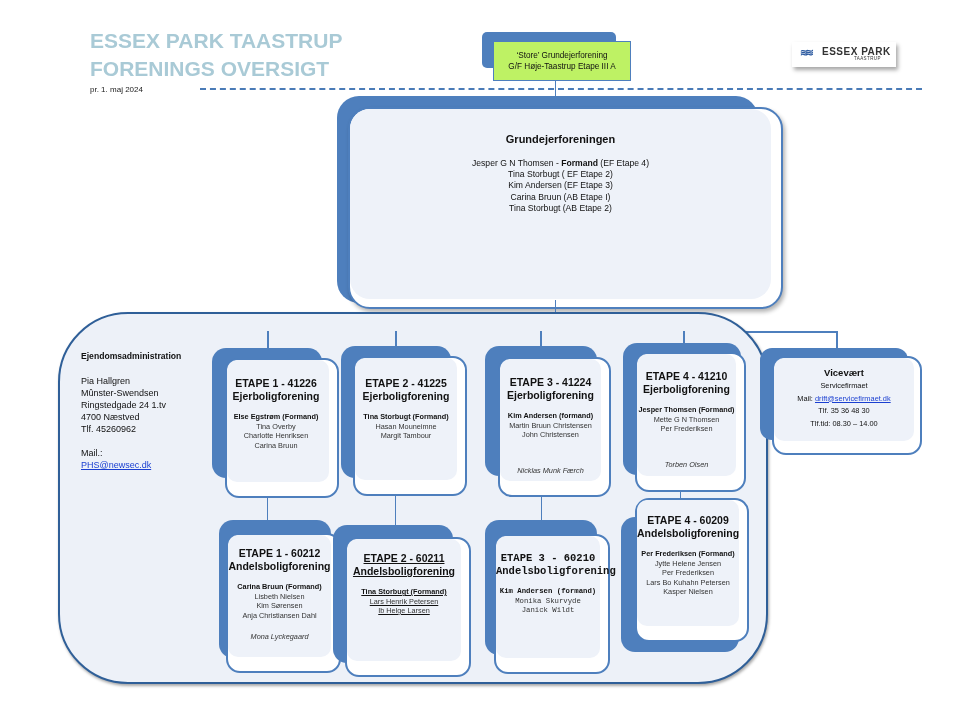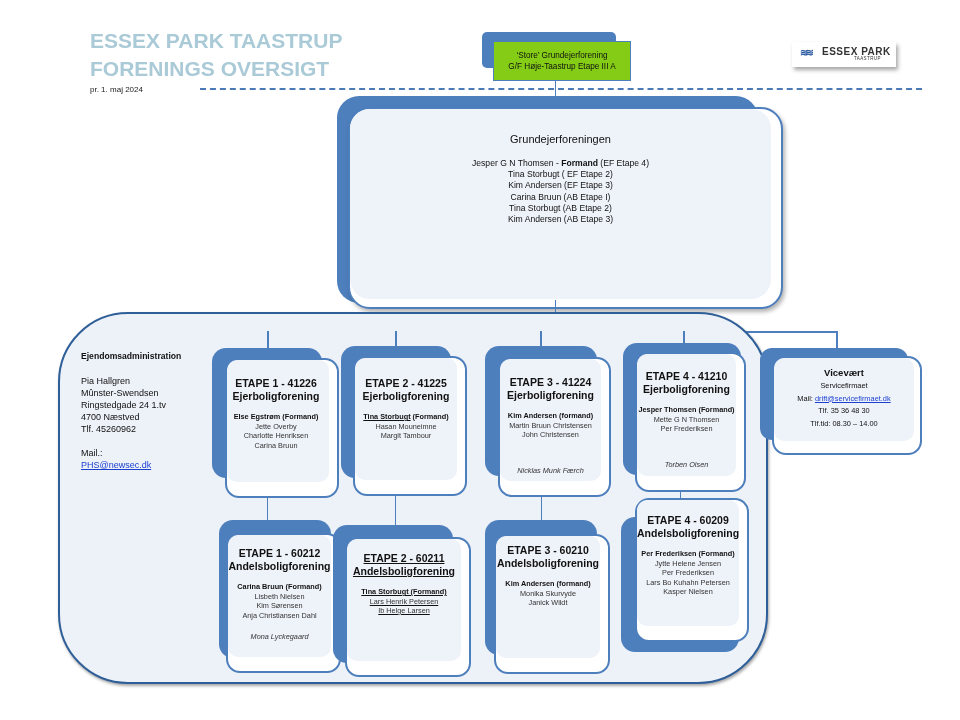--- a/index.html
+++ b/index.html
@@ -29,40 +29,39 @@
 <div class="abs date">pr.  1. maj 2024</div>
 <div class="dash"></div>
 
 <div class="abs" style="left:792px;top:42px;width:104px;height:25px;background:#fff;box-shadow:2px 3px 4px rgba(0,0,0,0.35);">
   <span style="position:absolute;left:8px;top:5px;font-size:10px;color:#2c5aa0;font-weight:bold;letter-spacing:-3px;">≋≋</span>
   <span style="position:absolute;left:30px;top:4px;font-size:10px;font-weight:bold;color:#333;letter-spacing:0.5px;">ESSEX PARK</span>
   <span style="position:absolute;left:62px;top:14px;font-size:4.5px;color:#333;letter-spacing:0.4px;">TAASTRUP</span>
 </div>
 
 <div class="back" style="left:482px;top:32px;width:134px;height:36px;border-radius:5px;"></div>
-<div class="abs" style="left:493px;top:41px;width:138px;height:40px;background:#84cc16;border:1px solid #4e7fbd;box-sizing:border-box;">
+<div class="abs" style="left:493px;top:41px;width:138px;height:40px;background:#bef264;border:1px solid #4e7fbd;box-sizing:border-box;">
   <div class="center" style="font-size:8.2px;line-height:11px;padding-top:8px;">
     <div>‘Store’ Grundejerforening</div>
     <div>G/F Høje-Taastrup Etape III A</div>
   </div>
 </div>
 <div class="line" style="left:555px;top:81px;width:1px;height:16px;"></div>
 
 <div class="back" style="left:337px;top:96px;width:421px;height:207px;border-radius:22px;"></div>
 <div class="frontw" style="left:348px;top:107px;width:435px;height:202px;border-radius:22px;box-shadow:2px 3px 4px rgba(0,0,0,0.3);">
   <div class="inner" style="left:0;top:0;right:10px;bottom:8px;border-radius:20px;background:#eef2f9;"></div>
   <div class="center" style="position:absolute;left:0;right:10px;top:24px;">
-    <div style="font-weight:normal;font-size:11px;margin-bottom:13px;">Grundejerforeningen</div>
+    <div style="font-weight:bold;font-size:11px;margin-bottom:13px;">Grundejerforeningen</div>
     <div id="gf-members" style="font-size:8.6px;line-height:11.2px;">
         <div><span>Jesper G N Thomsen - </span><b>Formand</b><span>  (EF Etape 4)</span></div>
         <div><span>Tina Storbugt  ( EF Etape 2)</span></div>
         <div><span>Kim Andersen   (EF Etape 3)</span></div>
         <div><span>Carina Bruun  (AB Etape I)</span></div>
         <div><span>Tina Storbugt  (AB Etape 2)</span></div>
-        <div><span>Kim Andersen  (AB Etape 3)</span></div>
       </div>
   </div>
 </div>
 
 <div class="line" style="left:555px;top:300px;width:1px;height:32px;"></div>
 <div class="line" style="left:267px;top:331px;width:570px;height:2px;"></div>
 
 <div class="bigpanel"></div>
 
 <div class="line" style="left:267px;top:331px;width:2px;height:20px;"></div>
@@ -89,32 +88,32 @@
 <div class="line" style="left: 395px; top: 495px; width: 1px; height: 42px;"></div>
 <div class="line" style="left: 541px; top: 495px; width: 1px; height: 26px;"></div>
 <div class="line" style="left: 680px; top: 490px; width: 1px; height: 29px;"></div>
 <div class="back" style="left: 212px; top: 348px; width: 110px; height: 130px;"></div>
 <div class="frontw" style="left: 225px; top: 358px; width: 114px; height: 140px;">
     <div class="inner" style="inset: 0px 8px 14px 0px;"></div>
     <div class="center" style="position: absolute; left: 0px; right: 12px; top: 17px;">
       <div class="ct">ETAPE 1 - 41226</div>
       <div class="ct" style="margin-bottom: 9px;">Ejerboligforening</div>
       <div class="cl"><b>Else Egstrøm (Formand)</b></div>
-      <div class="cl">Jette Overby</div>
+      <div class="cl">Tina Overby</div>
       <div class="cl">Charlotte Henriksen</div>
       <div class="cl">Carina Bruun</div>
     </div>
   </div>
 <div class="back" style="left: 341px; top: 346px; width: 110px; height: 132px;"></div>
 <div class="frontw" style="left: 353px; top: 356px; width: 114px; height: 140px;">
     <div class="inner" style="inset: 0px 8px 14px 0px;"></div>
     <div class="center" style="position: absolute; left: 0px; right: 8px; top: 19px;">
       <div class="ct">ETAPE 2 - 41225</div>
       <div class="ct" style="margin-bottom: 9px;">Ejerboligforening</div>
-      <div class="cl"><b style="text-decoration: underline;">Tina Storbugt</b><b> (Formand)</b></div>
+      <div class="cl"><b style="">Tina Storbugt</b><b> (Formand)</b></div>
       <div class="cl">Hasan Mouneimne</div>
       <div class="cl">Margit Tambour</div>
     </div>
   </div>
 <div class="back" style="left: 485px; top: 346px; width: 112px; height: 130px;"></div>
 <div class="frontw" style="left: 498px; top: 357px; width: 113px; height: 140px;">
     <div class="inner" style="inset: 0px 8px 14px 0px;"></div>
     <div class="center" style="position: absolute; left: 0px; right: 8px; top: 17px;">
       <div class="ct">ETAPE 3 - 41224</div>
       <div class="ct" style="margin-bottom: 9px;">Ejerboligforening</div>
@@ -156,21 +155,21 @@
       <div class="ct">ETAPE 2 - 60211</div>
       <div class="ct" style="margin-bottom: 9px;">Andelsboligforening</div>
       <div class="cl"><b>Tina Storbugt (Formand)</b></div>
       <div class="cl">Lars Henrik Petersen</div>
       <div class="cl">Ib Helge Larsen</div>
     </div>
   </div>
 <div class="back" style="left: 485px; top: 520px; width: 112px; height: 135px;"></div>
 <div class="frontw" style="left: 494px; top: 534px; width: 116px; height: 140px;">
     <div class="inner" style="inset: 0px 8px 14px 0px;"></div>
-    <div class="center" style="position: absolute; left: 0px; right: 8px; top: 8px;">
+    <div class="center" style="position: absolute; left: 0px; right: 8px; top: 16px; font-family: Liberation Mono, monospace;">
       <div class="ct">ETAPE 3 - 60210</div>
       <div class="ct" style="margin-bottom: 9px;">Andelsboligforening</div>
       <div class="cl"><b>Kim  Andersen (formand)</b></div>
       <div class="cl">Monika Skurvyde</div>
       <div class="cl">Janick Wildt</div>
     </div>
   </div>
 <div class="back" style="left: 621px; top: 517px; width: 118px; height: 135px;"></div>
 <div class="frontw" style="left: 635px; top: 498px; width: 114px; height: 144px;">
     <div class="inner" style="inset: 0px 8px 14px 0px;"></div>

